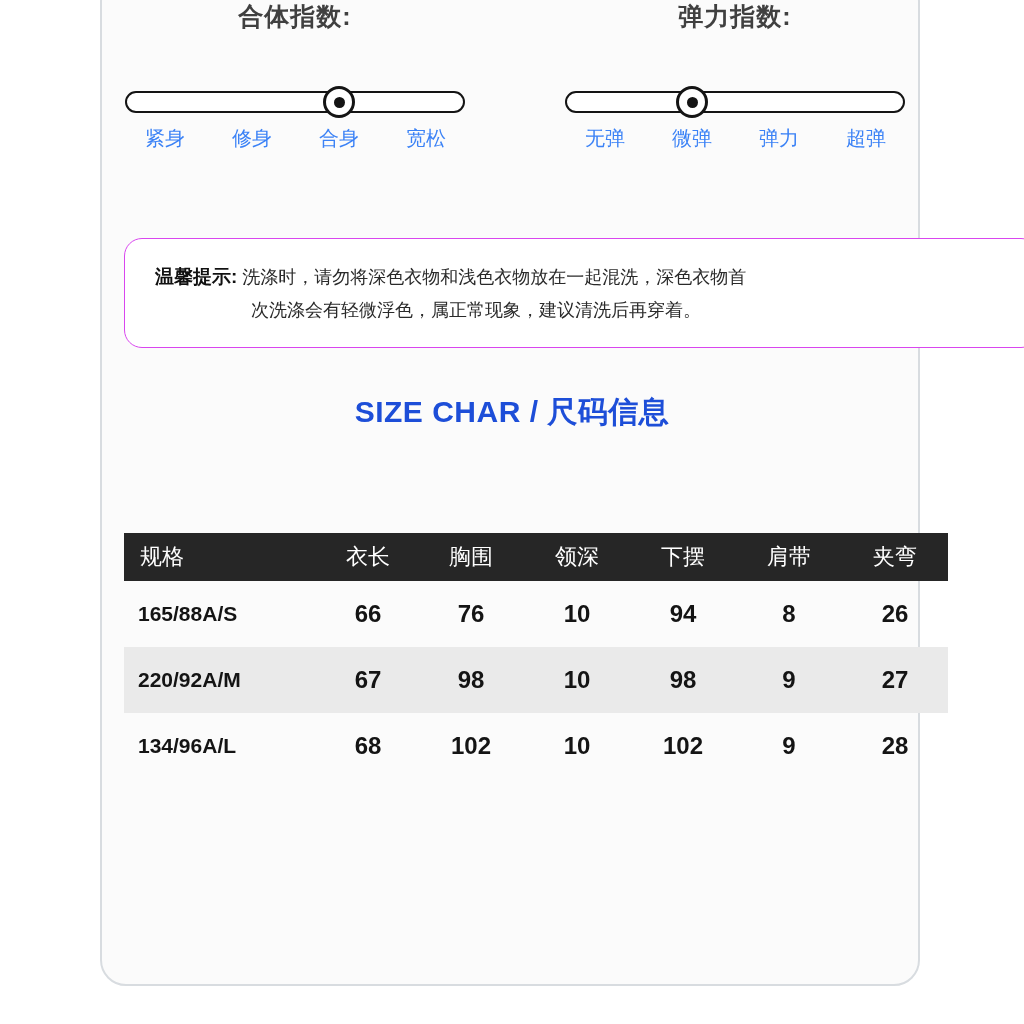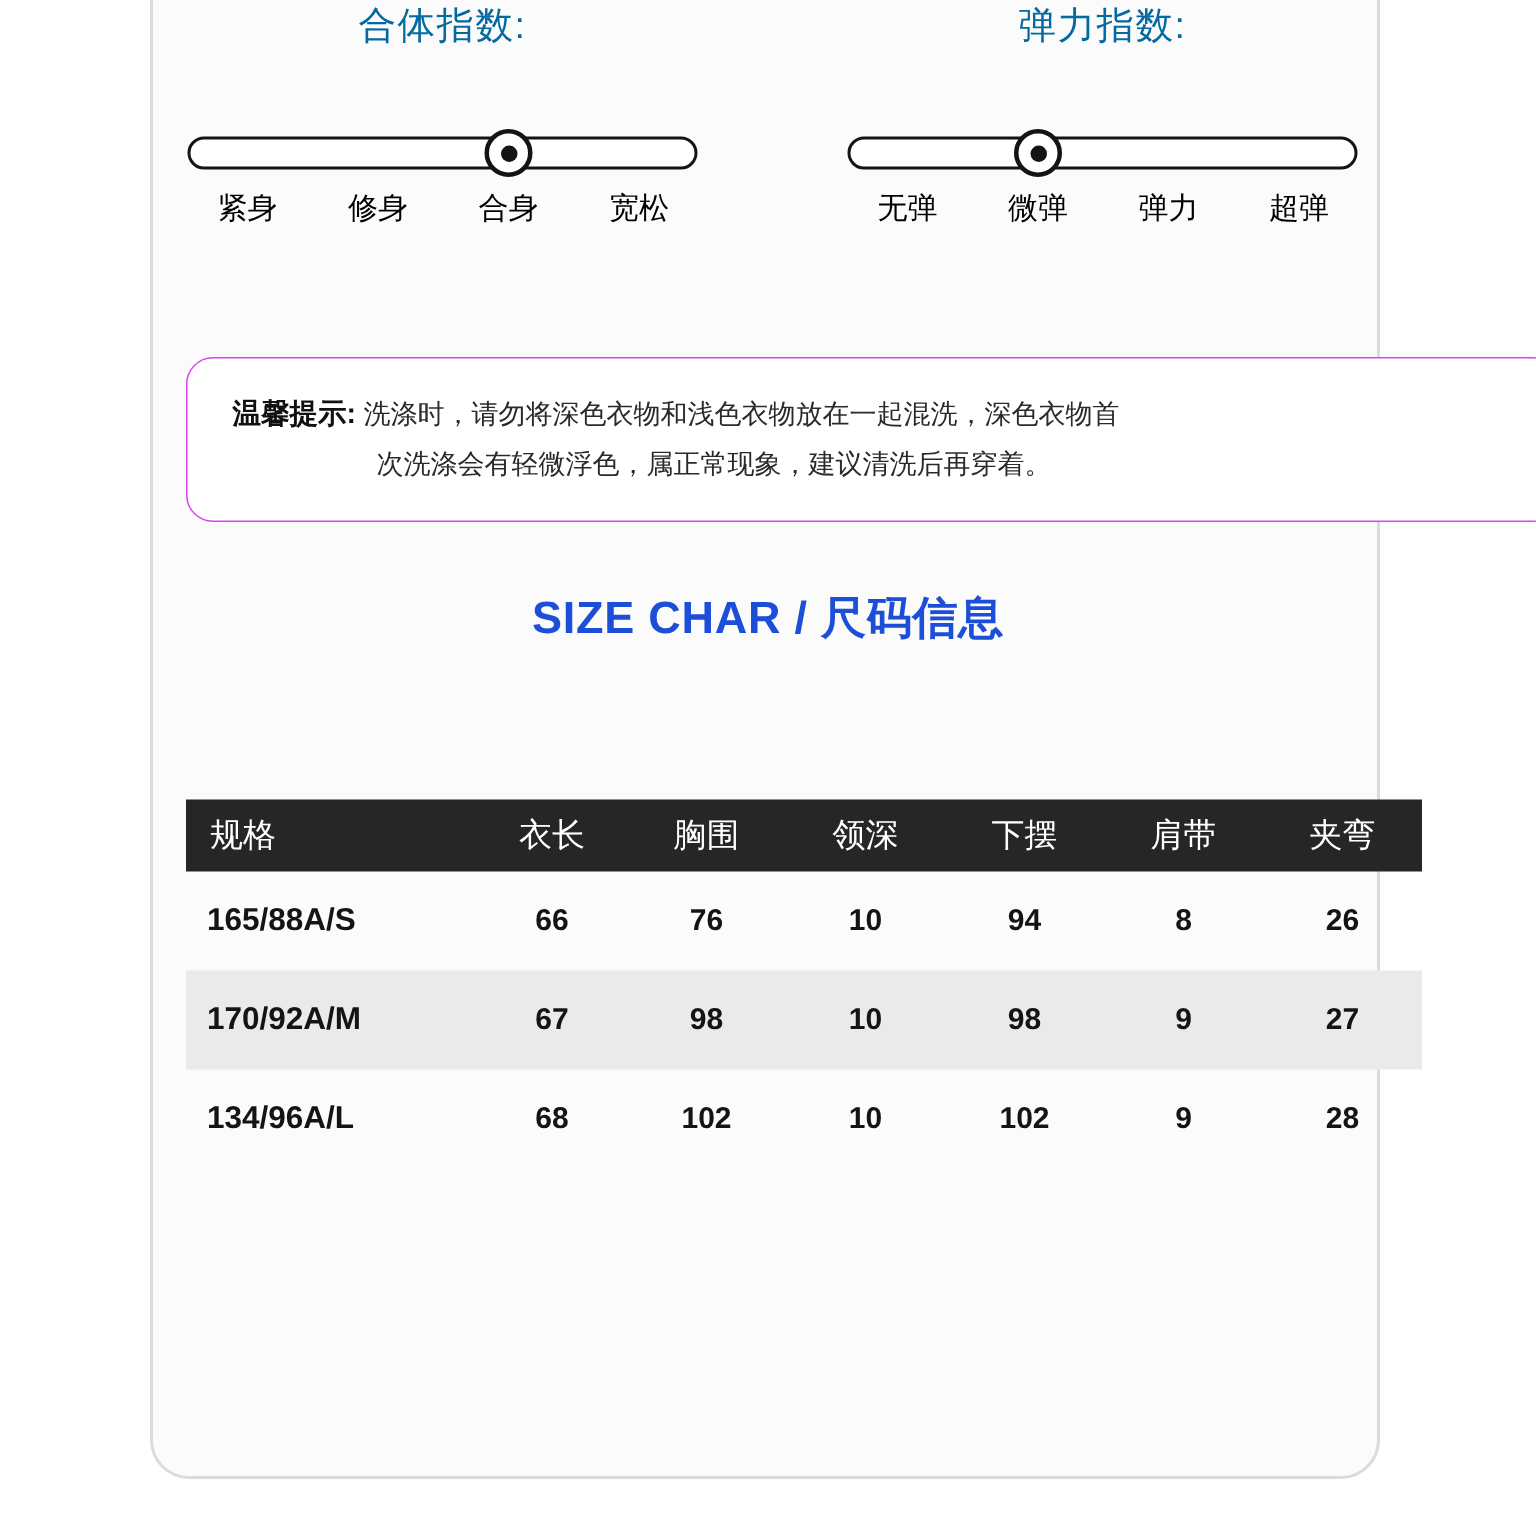--- a/index.html
+++ b/index.html
@@ -39,22 +39,22 @@
   .index-block {
     position: absolute;
     top: 22px;
     width: 370px;
   }
   .index-block.left { left: 8px; }
   .index-block.right { left: 448px; }
   .index-title {
     text-align: center;
     font-size: 25px;
-    font-weight: normal;
-    color: #0369a1;
+    font-weight: bold;
+    color: #404040;
     letter-spacing: 1px;
   }
   .slider {
     position: relative;
     margin: 58px auto 0 auto;
     width: 340px;
     height: 22px;
   }
   .slider-track {
     position: absolute;
@@ -94,21 +94,21 @@
     margin: 12px auto 0 auto;
     width: 346px;
     height: 26px;
   }
   .slider-labels span {
     position: absolute;
     top: 0;
     width: 86px;
     text-align: center;
     font-size: 20px;
-    color: #000000;
+    color: #3b82f6;
   }
 
   
   .tip-box {
     position: absolute;
     left: 22px;
     top: 260px;
     width: 915px;
     height: 110px;
     border: 1px solid #d946ef;
@@ -159,21 +159,21 @@
     font-weight: normal;
     height: 46px;
     text-align: center;
   }
   table.size-table th:first-child {
     text-align: left;
     padding-left: 16px;
   }
   table.size-table td {
     height: 64px;
-    font-size: 20px;
+    font-size: 24px;
     font-weight: bold;
     color: #141414;
     text-align: center;
   }
   table.size-table td:first-child {
     text-align: left;
     padding-left: 14px;
     font-size: 21px;
   }
   table.size-table tr.alt td {
@@ -259,21 +259,21 @@
         <tr>
           <td>165/88A/S</td>
           <td>66</td>
           <td>76</td>
           <td>10</td>
           <td>94</td>
           <td>8</td>
           <td>26</td>
         </tr>
         <tr class="alt">
-          <td>170/92A/M</td>
+          <td>220/92A/M</td>
           <td>67</td>
           <td>98</td>
           <td>10</td>
           <td>98</td>
           <td>9</td>
           <td>27</td>
         </tr>
         <tr>
           <td>134/96A/L</td>
           <td>68</td>

